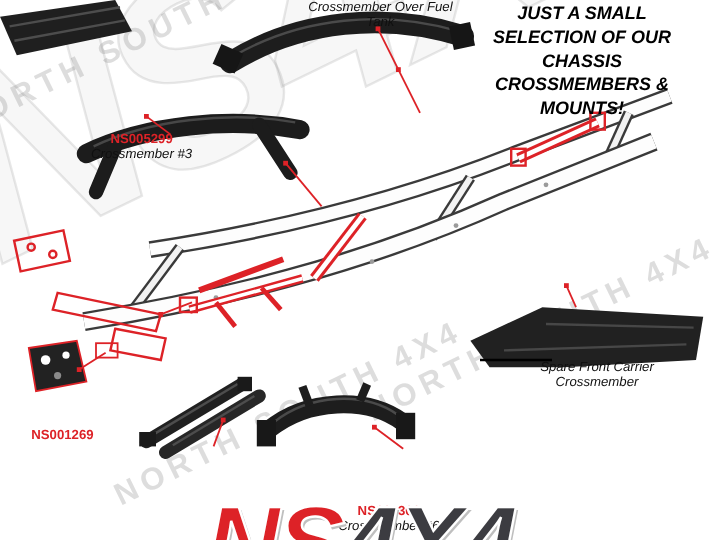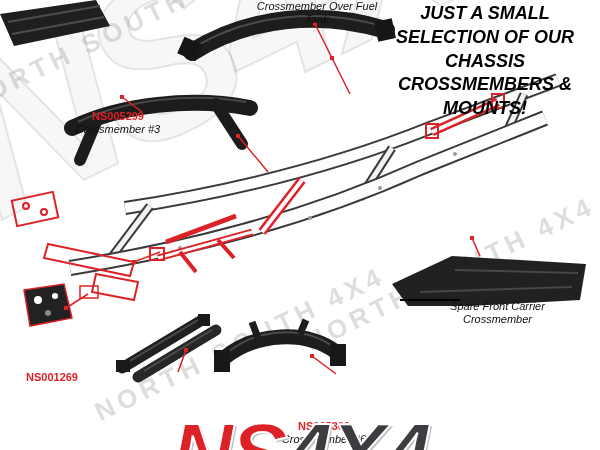--- a/index.html
+++ b/index.html
@@ -18,21 +18,21 @@
   .wm-line.c { left:90px; top:400px; }
 
   .art { position:absolute; left:0; top:0; z-index:2; }
 
   
   .label { position:absolute; z-index:3; text-align:center; line-height:1.22; }
   .pn   { color:#dd2227; font-weight:bold; font-size:11px;margin-top:44px; }
   .desc { color:#101010; font-style:italic; font-size:11px; }
 
   .headline { position:absolute; z-index:3; left:392px; top:2px; width:186px; text-align:center;
-              font-weight:bold; font-style:italic; font-size:18px; line-height:1.32; color:#000; }
+              font-weight:bold; font-style:italic; font-size:15px; line-height:1.32; color:#000; }
 
   
   .logo { position:absolute; z-index:4; left:0; right:0; top:410px; text-align:center;
           font-style:italic; font-weight:900; font-size:86px; line-height:1; letter-spacing:-3px; }
   .logo-ns { color:#dd2227; -webkit-text-stroke:2px #ffffff; text-shadow:2px 2px 0 #bfbfbf; }
   .logo-x4 { color:#3c3c41; -webkit-text-stroke:2px #ffffff; text-shadow:2px 2px 0 #bfbfbf; }
 </style>
 </head>
 <body>
 
@@ -175,21 +175,21 @@
 
   <div class="label" style="left:48px; top:66px; width:140px;">
     <div class="pn">NS005299</div>
     <div class="desc">Crossmember #3</div>
   </div>
 
   <div class="label" style="left:415px; top:300px; width:165px;">
     <div class="desc">Spare Front Carrier Crossmember</div>
   </div>
 
-  <div class="label" style="left:0px; top:327px; width:104px;text-align:center;">
+  <div class="label" style="left:0px; top:313px; width:104px;text-align:center;">
     <div class="pn">NS001269</div>
   </div>
 
 
   <div class="label" style="left:264px; top:376px; width:120px;">
     <div class="pn">NS005300</div>
     <div class="desc">Crossmember #6</div>
   </div>
 
   <div class="logo">

